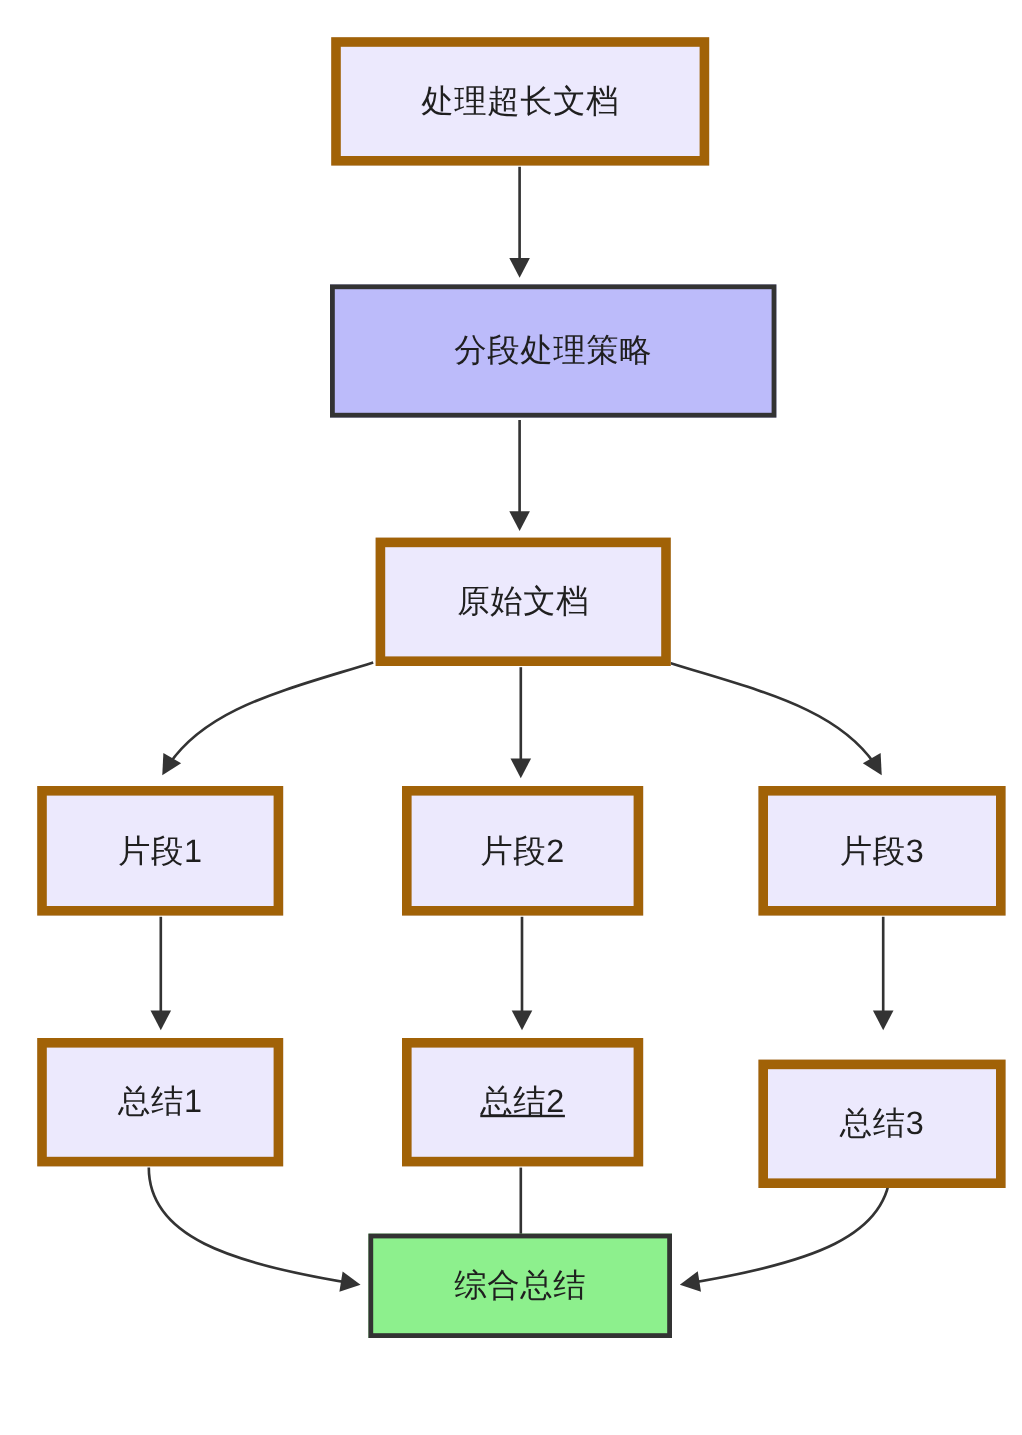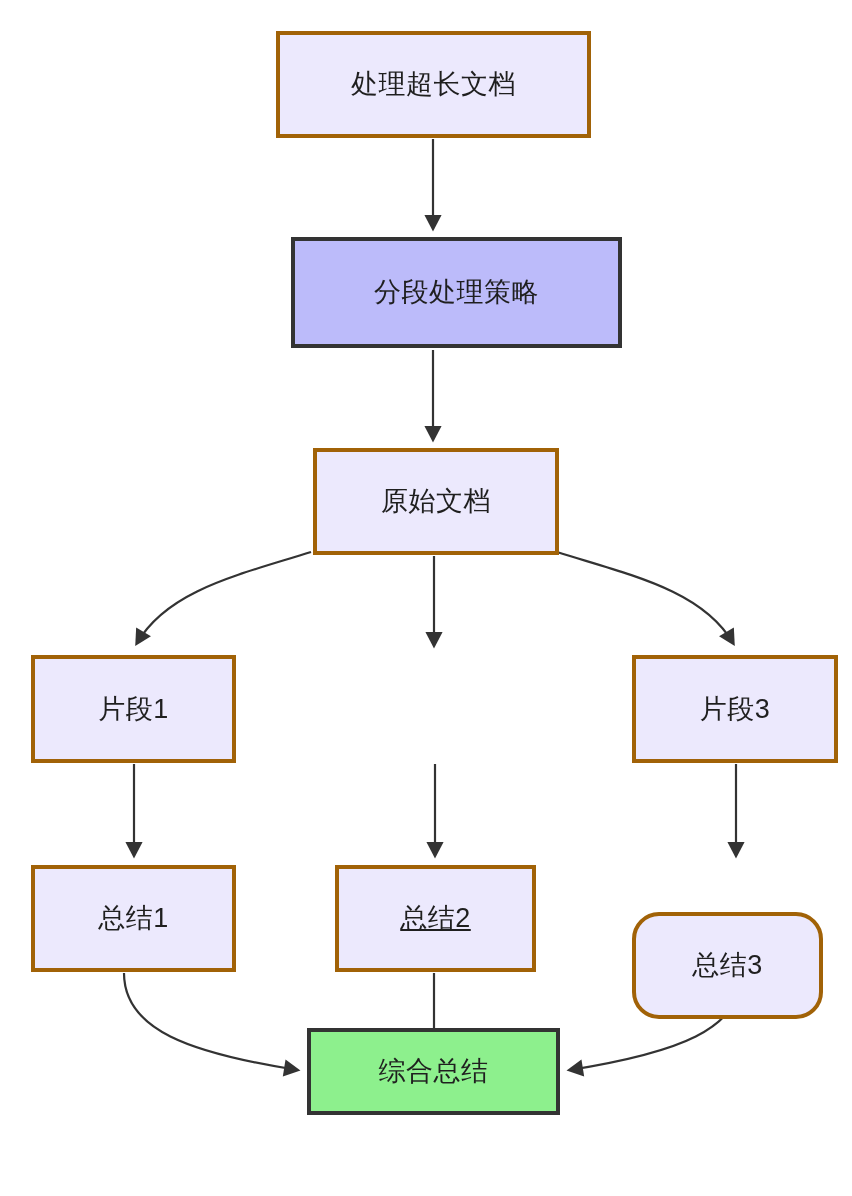--- a/index.html
+++ b/index.html
@@ -33,43 +33,43 @@
     justify-content: center;
     text-align: center;
     color: #1f1f1f;
     font-size: 27px;
     line-height: 1.2;
     letter-spacing: 0.5px;
     white-space: nowrap;
   }
   .node-light {
     background: #ece9fd;
-    border: 4px solid #a16207;
+    border: 8px solid #a16207;
   }
   .node-accent {
     background: #bcbbfa;
     border: 4px solid #333333;
   }
   .node-final {
     background: #8df08d;
     border: 4px solid #333333;
   }
   .node-label {
     display: block;
   }
   
   #node-long-doc      { left: 276px; top: 31px;   width: 315px; height: 107px; }
-  #node-chunk-policy  { left: 275px; top: 237px;  width: 331px; height: 111px; margin-left: 16px; }
+  #node-chunk-policy  { left: 275px; top: 237px;  width: 372px; height: 111px; }
   #node-source-doc    { left: 313px; top: 448px;  width: 246px; height: 107px; }
   #node-fragment-1    { left: 31px;  top: 655px;  width: 205px; height: 108px; }
   #node-fragment-2    { left: 335px; top: 655px;  width: 201px; height: 108px; }
   #node-fragment-3    { left: 632px; top: 655px;  width: 206px; height: 108px; justify-content: center; }
   #node-summary-1     { left: 31px;  top: 865px;  width: 205px; height: 107px; }
   #node-summary-2     { left: 335px; top: 865px;  width: 201px; height: 107px; text-decoration: underline; }
-  #node-summary-3     { left: 632px; top: 912px;  width: 191px; height: 107px; border-radius: 27px; }
+  #node-summary-3     { left: 632px; top: 883px;  width: 206px; height: 107px; }
   #node-final-summary { left: 307px; top: 1028px; width: 253px; height: 87px; }
 </style>
 </head>
 <body>
 
 <div id="diagram-canvas">
 
   <svg id="edge-layer" viewBox="0 0 852 1196" width="852" height="1196" xmlns="http://www.w3.org/2000/svg">
     <defs>
       <marker id="arrowhead" markerWidth="9" markerHeight="9" refX="6.4" refY="4.5" orient="auto" markerUnits="strokeWidth">
@@ -101,20 +101,23 @@
   </div>
 
   <div class="node node-light" id="node-source-doc">
     <span class="node-label">原始文档</span>
   </div>
 
   <div class="node node-light" id="node-fragment-1">
     <span class="node-label">片段1</span>
   </div>
 
+  <div class="node node-light" id="node-fragment-2">
+    <span class="node-label">片段2</span>
+  </div>
 
   <div class="node node-light" id="node-fragment-3">
     <span class="node-label">片段3</span>
   </div>
 
   <div class="node node-light" id="node-summary-1">
     <span class="node-label">总结1</span>
   </div>
 
   <div class="node node-light" id="node-summary-2">

